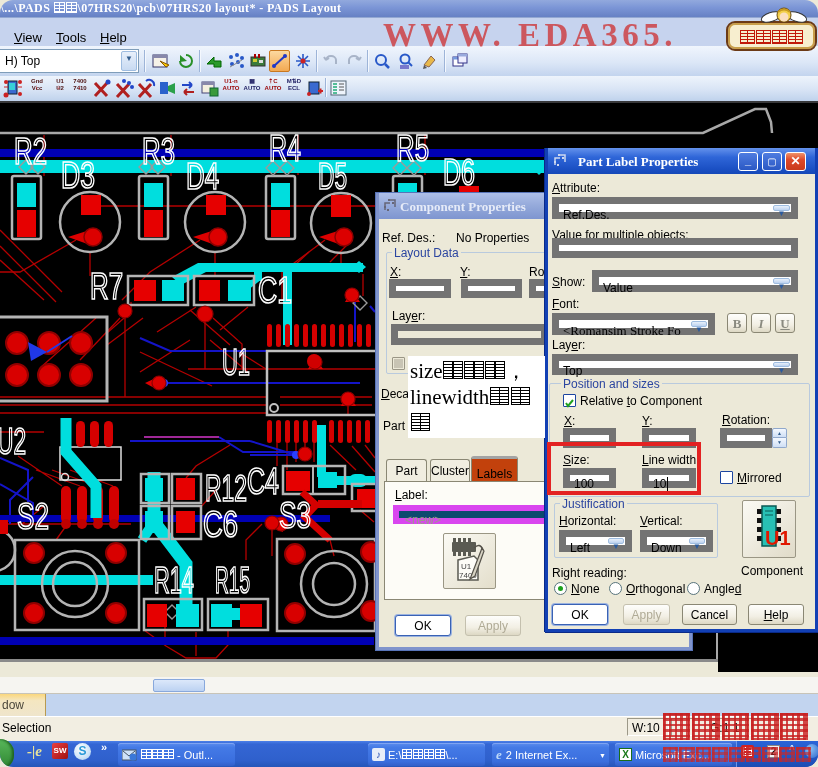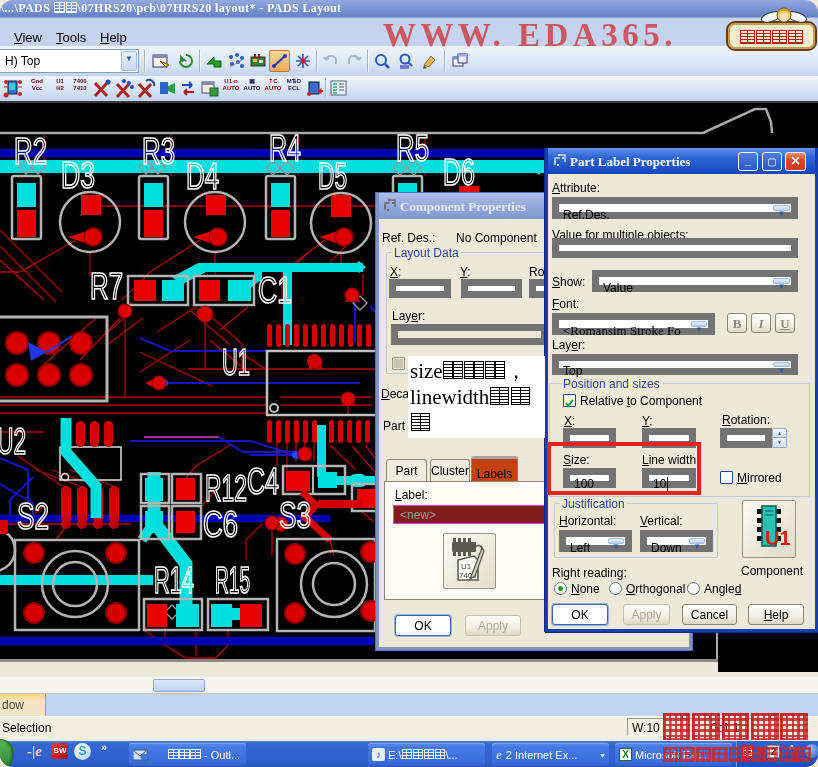--- a/index.html
+++ b/index.html
@@ -556,21 +556,21 @@
   <div class="spanel" style="left:627px;width:42px;">W:10</div>
   <div class="spanel" style="left:671px;width:124px;padding-left:38px">G:1 1</div>
 
   <div id="taskbar" class="abs">
     <div style="position:absolute;left:-18px;top:-2px;width:32px;height:30px;border-radius:0 14px 14px 0;background:linear-gradient(180deg,#59b85b,#2e8430);box-shadow:inset -2px 0 3px #1c5e1e;"></div>
     <span style="position:absolute;left:27px;top:2px;font:bold italic 15px 'Liberation Serif';color:#e8e29a;">-|e</span>
     <span style="position:absolute;left:52px;top:2px;width:16px;height:16px;background:linear-gradient(135deg,#e84040,#a01010);border-radius:2px;color:#fff;font:bold 8px 'Liberation Sans';text-align:center;line-height:16px;">SW</span>
     <span style="position:absolute;left:74px;top:2px;width:17px;height:17px;background:radial-gradient(circle at 40% 35%,#fff,#cde4f8 60%,#9cc4ec);border-radius:50%;color:#2a9ad8;font:bold 12px 'Liberation Sans';text-align:center;line-height:17px;">S</span>
     <span style="position:absolute;left:101px;top:0px;color:#fff;font:bold 11px 'Liberation Sans';">»</span>
   </div>
-  <div class="tbtn" style="left:129px;width:117px;gap:16px;">
+  <div class="tbtn" style="left:118px;width:117px;">
     <svg width="16" height="13" style="margin-right:3px">
         <rect x="0" y="2" width="14" height="10" fill="#cfe2f8" stroke="#456" stroke-width="1"></rect>
         <path d="M1,3 L7,8 L13,3" fill="none" stroke="#456"></path>
         <circle cx="11" cy="9" r="3.5" fill="#3a78d8"></circle>
       </svg>
     <span style="color:#fff"><span class="cj"></span><span class="cj"></span><span class="cj"></span> - Outl...</span>
   </div>
   <div class="tbtn" style="left:368px;width:117px;">
     <span style="width:13px;height:13px;background:#e8eef8;border-radius:2px;color:#2850b0;font:bold 10px 'Liberation Serif';text-align:center;line-height:13px;margin-right:3px;">♪</span>
     <span>E:\<span class="cj"></span><span class="cj"></span><span class="cj"></span><span class="cj"></span>\...</span>
@@ -603,21 +603,21 @@
               <rect x="5" y="1" width="2" height="2"></rect>
               <rect x="9" y="4" width="2" height="2"></rect>
               <rect x="1" y="8" width="2" height="2"></rect>
               <rect x="4" y="11" width="2" height="2"></rect>
             </g>
           </svg>
       </span>
       <span style="position:absolute;left:21px;top:6px;color:#e6ebf8;">Component Properties</span>
     </div>
     <div class="lbl" style="left:6px;top:38px;">Ref. Des.:</div>
-    <div class="lbl" style="left:80px;top:38px;">No Component</div>
+    <div class="lbl" style="left:80px;top:38px;">No Properties</div>
     <div class="gbox" style="left:10px;top:59px;width:290px;height:122px;"></div>
     <div class="glbl" style="left:16px;top:53px;">Layout Data</div>
     <div class="lbl" style="left:14px;top:72px;"><u>X</u>:</div>
     <div class="lbl" style="left:84px;top:72px;"><u>Y</u>:</div>
     <div class="lbl" style="left:153px;top:72px;">Ro</div>
     <div class="tbox" style="left:13px;top:86px;width:62px;height:19px;"></div>
     <div class="tbox" style="left:85px;top:86px;width:61px;height:19px;"></div>
     <div class="tbox" style="left:153px;top:86px;width:60px;height:19px;"></div>
     <div class="lbl" style="left:16px;top:116px;">Lay<u>e</u>r:</div>
     <div class="tbox" style="left:15px;top:131px;width:157px;height:21px;background:#ece9d8;"></div>
@@ -626,21 +626,21 @@
       </div>
     <div class="lbl" style="left:5px;top:194px;"><u>D</u>eca</div>
     <div class="lbl" style="left:7px;top:226px;">Part C</div>
 
     <div style="position:absolute;left:10px;top:266px;width:41px;height:22px;background:#f0ede0;border:1px solid #8a8774;border-bottom:none;border-radius:3px 3px 0 0;font:12px 'Liberation Sans';text-align:center;padding-top:4px;">Part</div>
     <div style="position:absolute;left:54px;top:266px;width:40px;height:22px;background:#f0ede0;border:1px solid #8a8774;border-bottom:none;border-radius:3px 3px 0 0;font:12px 'Liberation Sans';text-align:center;padding-top:4px;">Cluster</div>
     <div style="position:absolute;left:95px;top:263px;width:47px;height:25px;background:#c2410c;border:1px solid #8a8774;border-bottom:none;border-top:3px solid #a3a3a3;border-radius:3px 3px 0 0;font:12px 'Liberation Sans';text-align:center;padding-top:8px;z-index:2;">Labels</div>
 
     <div style="position:absolute;left:8px;top:288px;width:300px;height:119px;background:#fdfcf7;border:1px solid #8a8774;"></div>
     <div class="lbl" style="left:19px;top:295px;"><u>L</u>abel:</div>
-    <div style="position:absolute;left:17px;top:312px;width:287px;height:19px;background:#7f1d1d;border:1px solid #d946ef;font:12px 'Liberation Sans';color:#9d9a8a;padding:2px 0 0 6px;">&lt;new&gt;</div>
+    <div style="position:absolute;left:17px;top:312px;width:287px;height:19px;background:#0c4a6e;border:6px solid #d946ef;font:12px 'Liberation Sans';color:#9d9a8a;padding:2px 0 0 6px;">&lt;new&gt;</div>
 
     <div style="position:absolute;left:67px;top:340px;width:53px;height:56px;background:linear-gradient(135deg,#fbfaf4,#e3decb);border:1px solid #9a9684;border-radius:2px;">
       <svg width="51" height="54">
         <g fill="#5a5a52">
           <rect x="8" y="8" width="24" height="10" rx="1"></rect>
           <rect x="9" y="4" width="3" height="4"></rect>
             <rect x="14" y="4" width="3" height="4"></rect>
             <rect x="19" y="4" width="3" height="4"></rect>
             <rect x="24" y="4" width="3" height="4"></rect>
           <rect x="9" y="18" width="3" height="4"></rect>
@@ -667,21 +667,21 @@
               <path d="M2,12 L2,5 L7,5 M7,2 L12,2 L12,9"></path>
             </g>
             <g fill="#cdd8f0">
               <rect x="5" y="1" width="2" height="2"></rect>
               <rect x="9" y="4" width="2" height="2"></rect>
               <rect x="1" y="8" width="2" height="2"></rect>
               <rect x="4" y="11" width="2" height="2"></rect>
             </g>
           </svg>
       </span>
-      <span style="position:absolute;left:22px;top:6px;">Part Label Properties</span>
+      <span style="position:absolute;left:30px;top:6px;">Part Label Properties</span>
       <span style="position:absolute;left:190px;top:4px;width:20px;height:19px;border-radius:3px;background:linear-gradient(180deg,#4f7ce0,#2a58c4);border:1px solid #fff;color:#fff;font:bold 11px 'Liberation Sans';text-align:center;line-height:15px;">_</span>
       <span style="position:absolute;left:214px;top:4px;width:20px;height:19px;border-radius:3px;background:linear-gradient(180deg,#4f7ce0,#2a58c4);border:1px solid #fff;color:#fff;font:10px 'Liberation Sans';text-align:center;line-height:17px;">▢</span>
       <span style="position:absolute;left:237px;top:4px;width:21px;height:19px;border-radius:3px;background:linear-gradient(180deg,#f0926a,#dd4829 40%,#c93a1c);border:1px solid #fff;color:#fff;font:bold 12px 'Liberation Sans';text-align:center;line-height:16px;">✕</span>
     </div>
     <div class="lbl" style="left:7px;top:33px;"><u>A</u>ttribute:</div>
     <div class="tbox" style="left:7px;top:49px;width:246px;height:22px;padding-top:4px;">Ref.Des.<div class="arr" style="position:absolute;right:1px;top:1px;bottom:1px;width:17px;background:linear-gradient(180deg,#e8f0fb,#bcd2f0);border:1px solid #9ebce0;border-radius:2px;color:#2a5a9e;font-size:8px;line-height:16px;text-align:center;">▼</div></div>
     <div class="lbl" style="left:7px;top:74px;margin-top:6px;"><u>V</u>alue for multiple objects:</div>
     <div class="tbox" style="left:7px;top:90px;width:246px;height:20px;"></div>
     <div class="lbl" style="left:7px;top:127px;"><u>S</u>how:</div>
     <div class="tbox" style="left:47px;top:122px;width:206px;height:22px;padding-top:4px;">Value<div class="arr" style="position:absolute;right:1px;top:1px;bottom:1px;width:17px;background:linear-gradient(180deg,#e8f0fb,#bcd2f0);border:1px solid #9ebce0;border-radius:2px;color:#2a5a9e;font-size:8px;line-height:16px;text-align:center;">▼</div></div>

